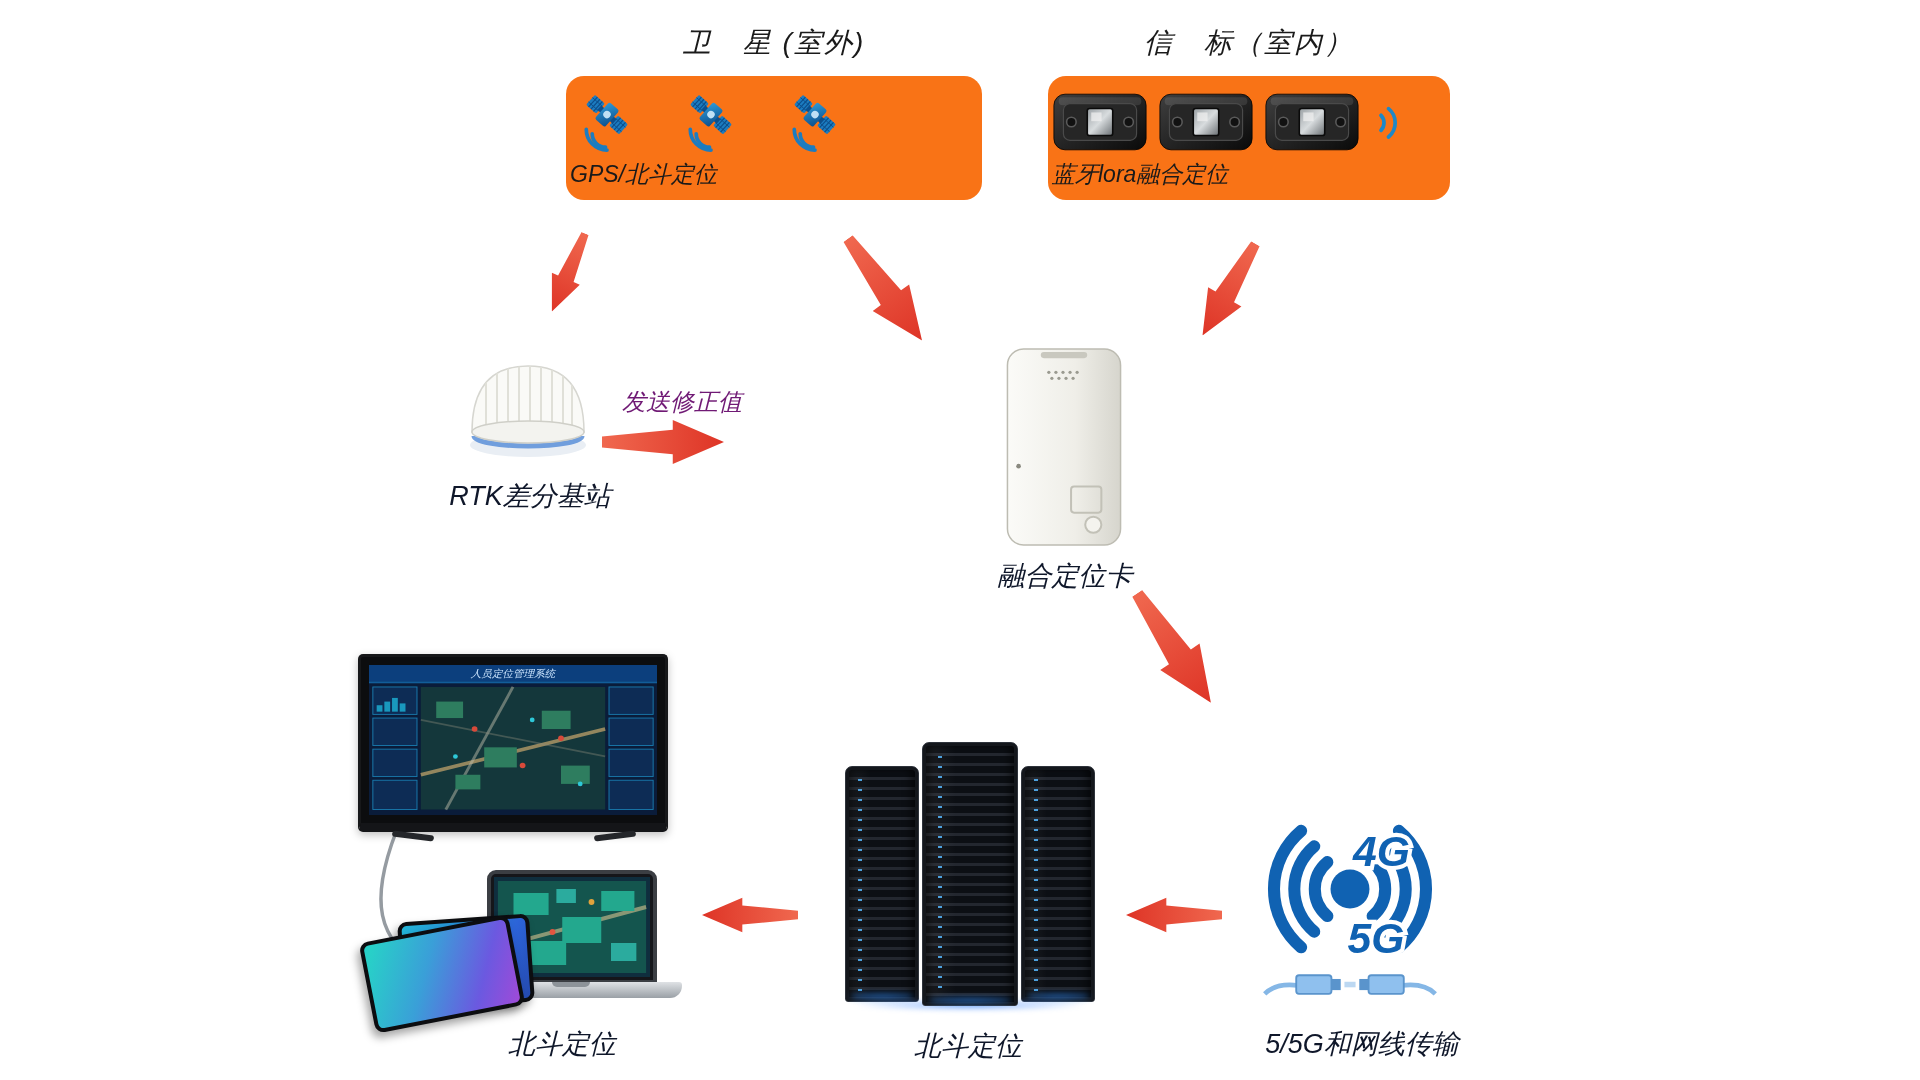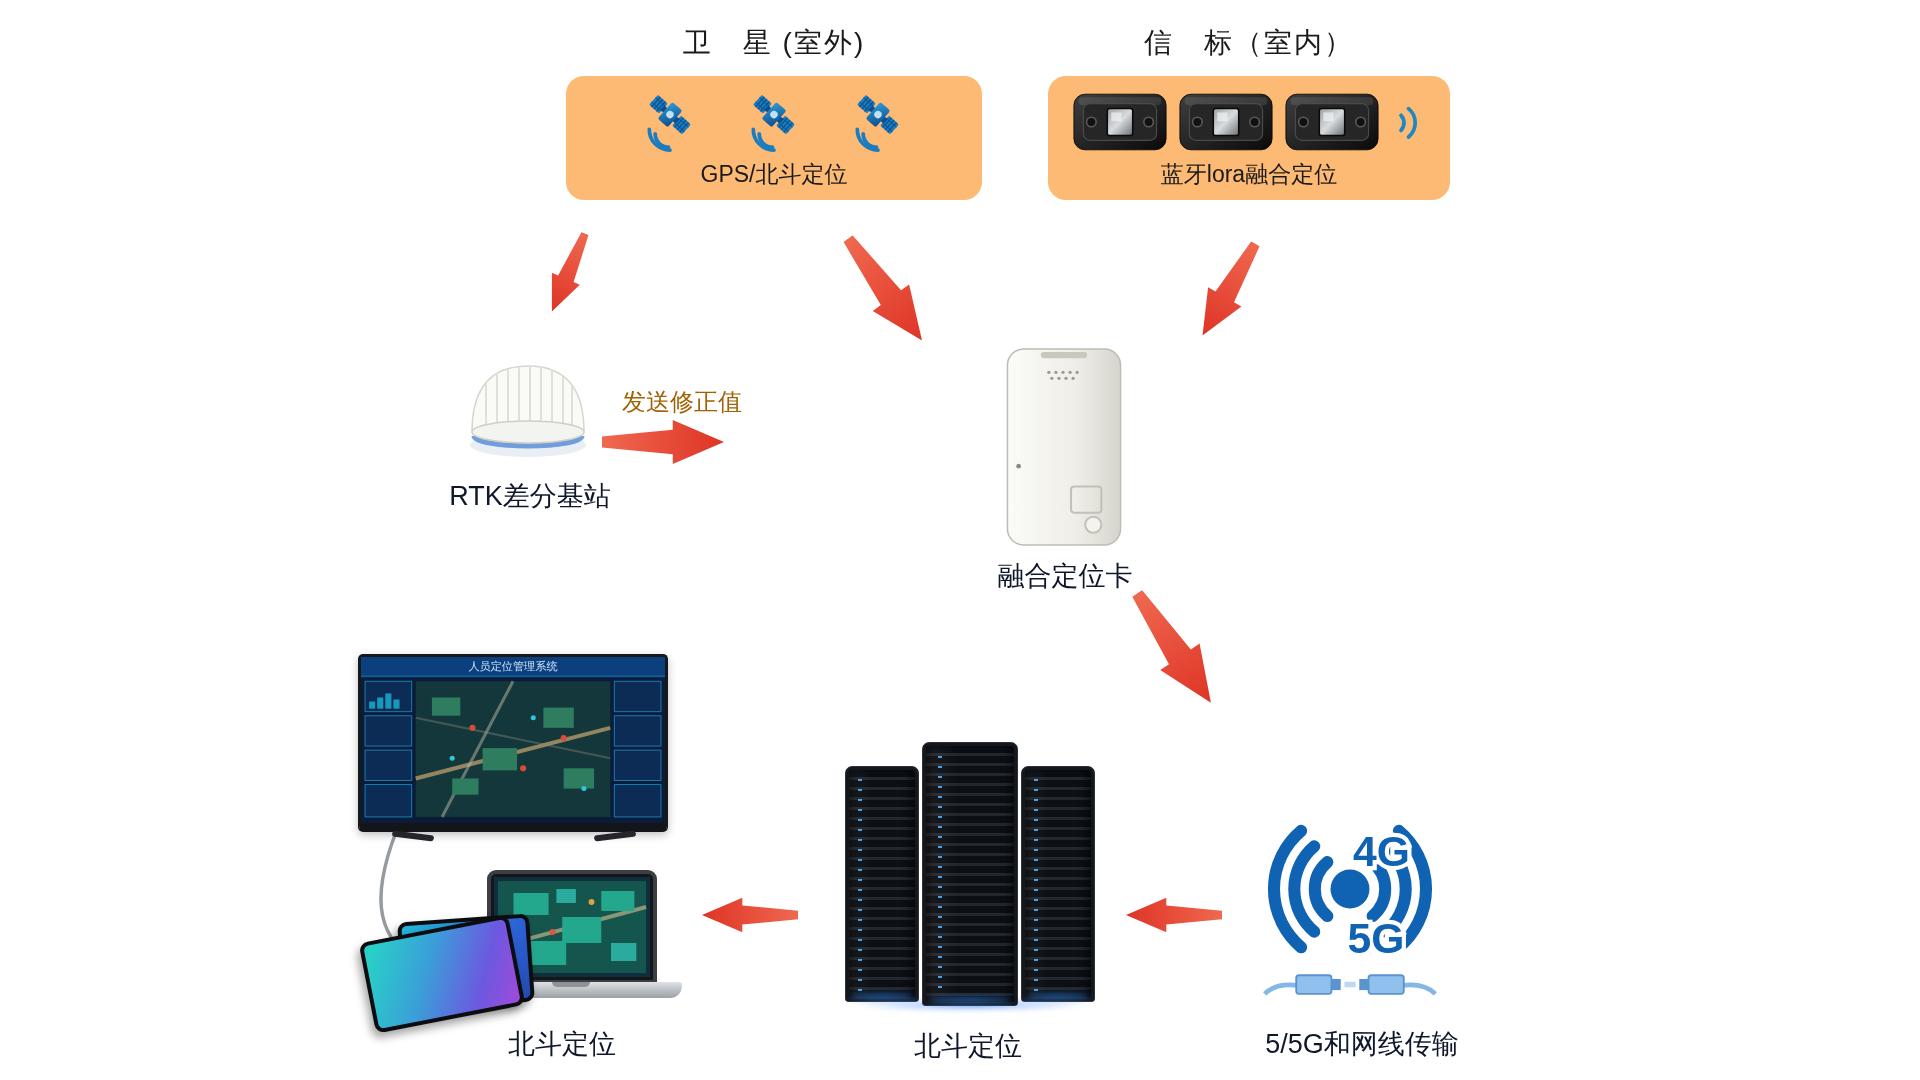--- a/index.html
+++ b/index.html
@@ -1,37 +1,37 @@
 <!DOCTYPE html>
 <html><head>
 <meta charset="utf-8">
 <style>
   * { margin:0; padding:0; box-sizing:border-box; }
   html,body { background:#ffffff; }
   body { font-family:"Liberation Sans","DejaVu Sans",sans-serif; color:#111; }
-  .canvas { position:relative; width:1920px; height:1080px; background:#fff; overflow:hidden; }
+  .canvas { position:relative; width:1920px; height:1080px; background:#fff; overflow:hidden;font-style:italic; }
   .abs { position:absolute; }
 
   .group-title { position:absolute; font-size:28px; color:#1a1a1a; text-align:center; letter-spacing:2px; }
-  .panel { position:absolute; background:#fdba74; border-radius:18px; display:flex; flex-direction:column;
-           align-items:center; justify-content:flex-end; padding:8px 12px 10px; }
+  .panel { position:absolute; background:#f97316; border-radius:18px; display:flex; flex-direction:column;
+           align-items:flex-start; justify-content:flex-end; padding:8px 4px 10px; }
   .icon-row { flex:1; display:flex; align-items:center; }
   .panel-caption { font-size:23px; color:#1a1a1a; }
 
   .label { position:absolute; font-size:27px; color:#0f172a; text-align:center; white-space:nowrap; }
-  .small-label { position:absolute; font-size:24px; color:#a16207; text-align:center; white-space:nowrap; }
+  .small-label { position:absolute; font-size:24px; color:#701a75; text-align:center; white-space:nowrap; }
   .desc-label { position:absolute; font-size:24px; color:#111; white-space:nowrap; }
 
   .arrow { position:absolute; }
   .arrow svg { display:block; width:100%; height:100%; }
 
   
   .monitor { position:absolute; left:358px; top:654px; width:310px; height:178px;
              background:#0c0d0f; border:3px solid #17181a; border-bottom:9px solid #141518;
-             border-radius:5px; padding:0; box-shadow:0 3px 8px rgba(0,0,0,.25); }
+             border-radius:5px; padding:8px; box-shadow:0 3px 8px rgba(0,0,0,.25); }
   .monitor svg { width:100%; height:100%; display:block; }
   .monitor-foot { position:absolute; width:42px; height:6px; background:#24262a; border-radius:3px; }
 
   .laptop-screen { position:absolute; left:487px; top:870px; width:170px; height:114px;
                    background:#15161a; border:4px solid #3b3e43; border-radius:9px 9px 2px 2px; padding:3px; }
   .laptop-screen svg { width:100%; height:100%; display:block; }
   .laptop-base { position:absolute; left:460px; top:982px; width:222px; height:16px;
                  background:linear-gradient(#dfe2e5,#9aa0a6); border-radius:3px 3px 12px 12px; }
   .laptop-base::after { content:""; position:absolute; left:50%; transform:translateX(-50%); top:0;
                  width:38px; height:5px; background:#8d9399; border-radius:0 0 6px 6px; }

